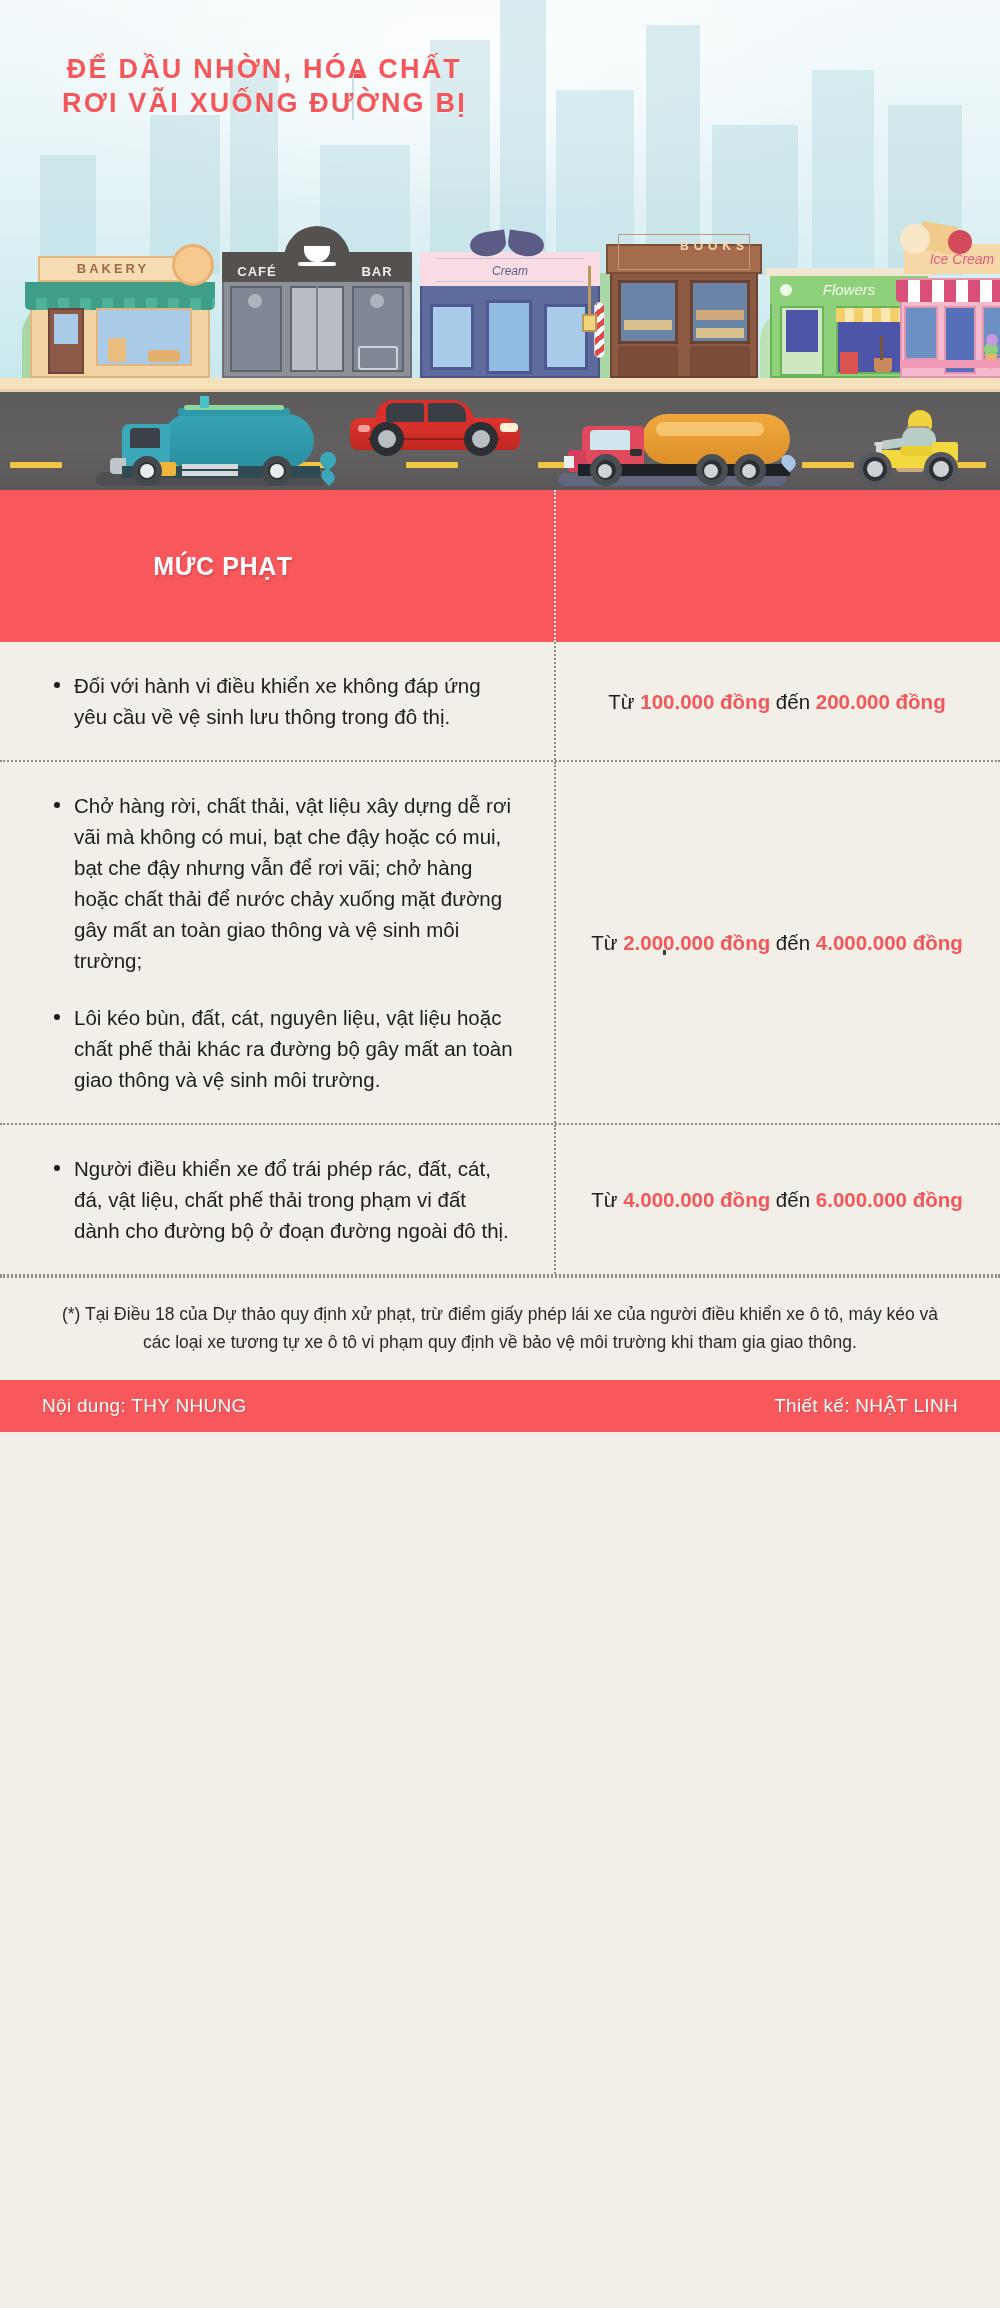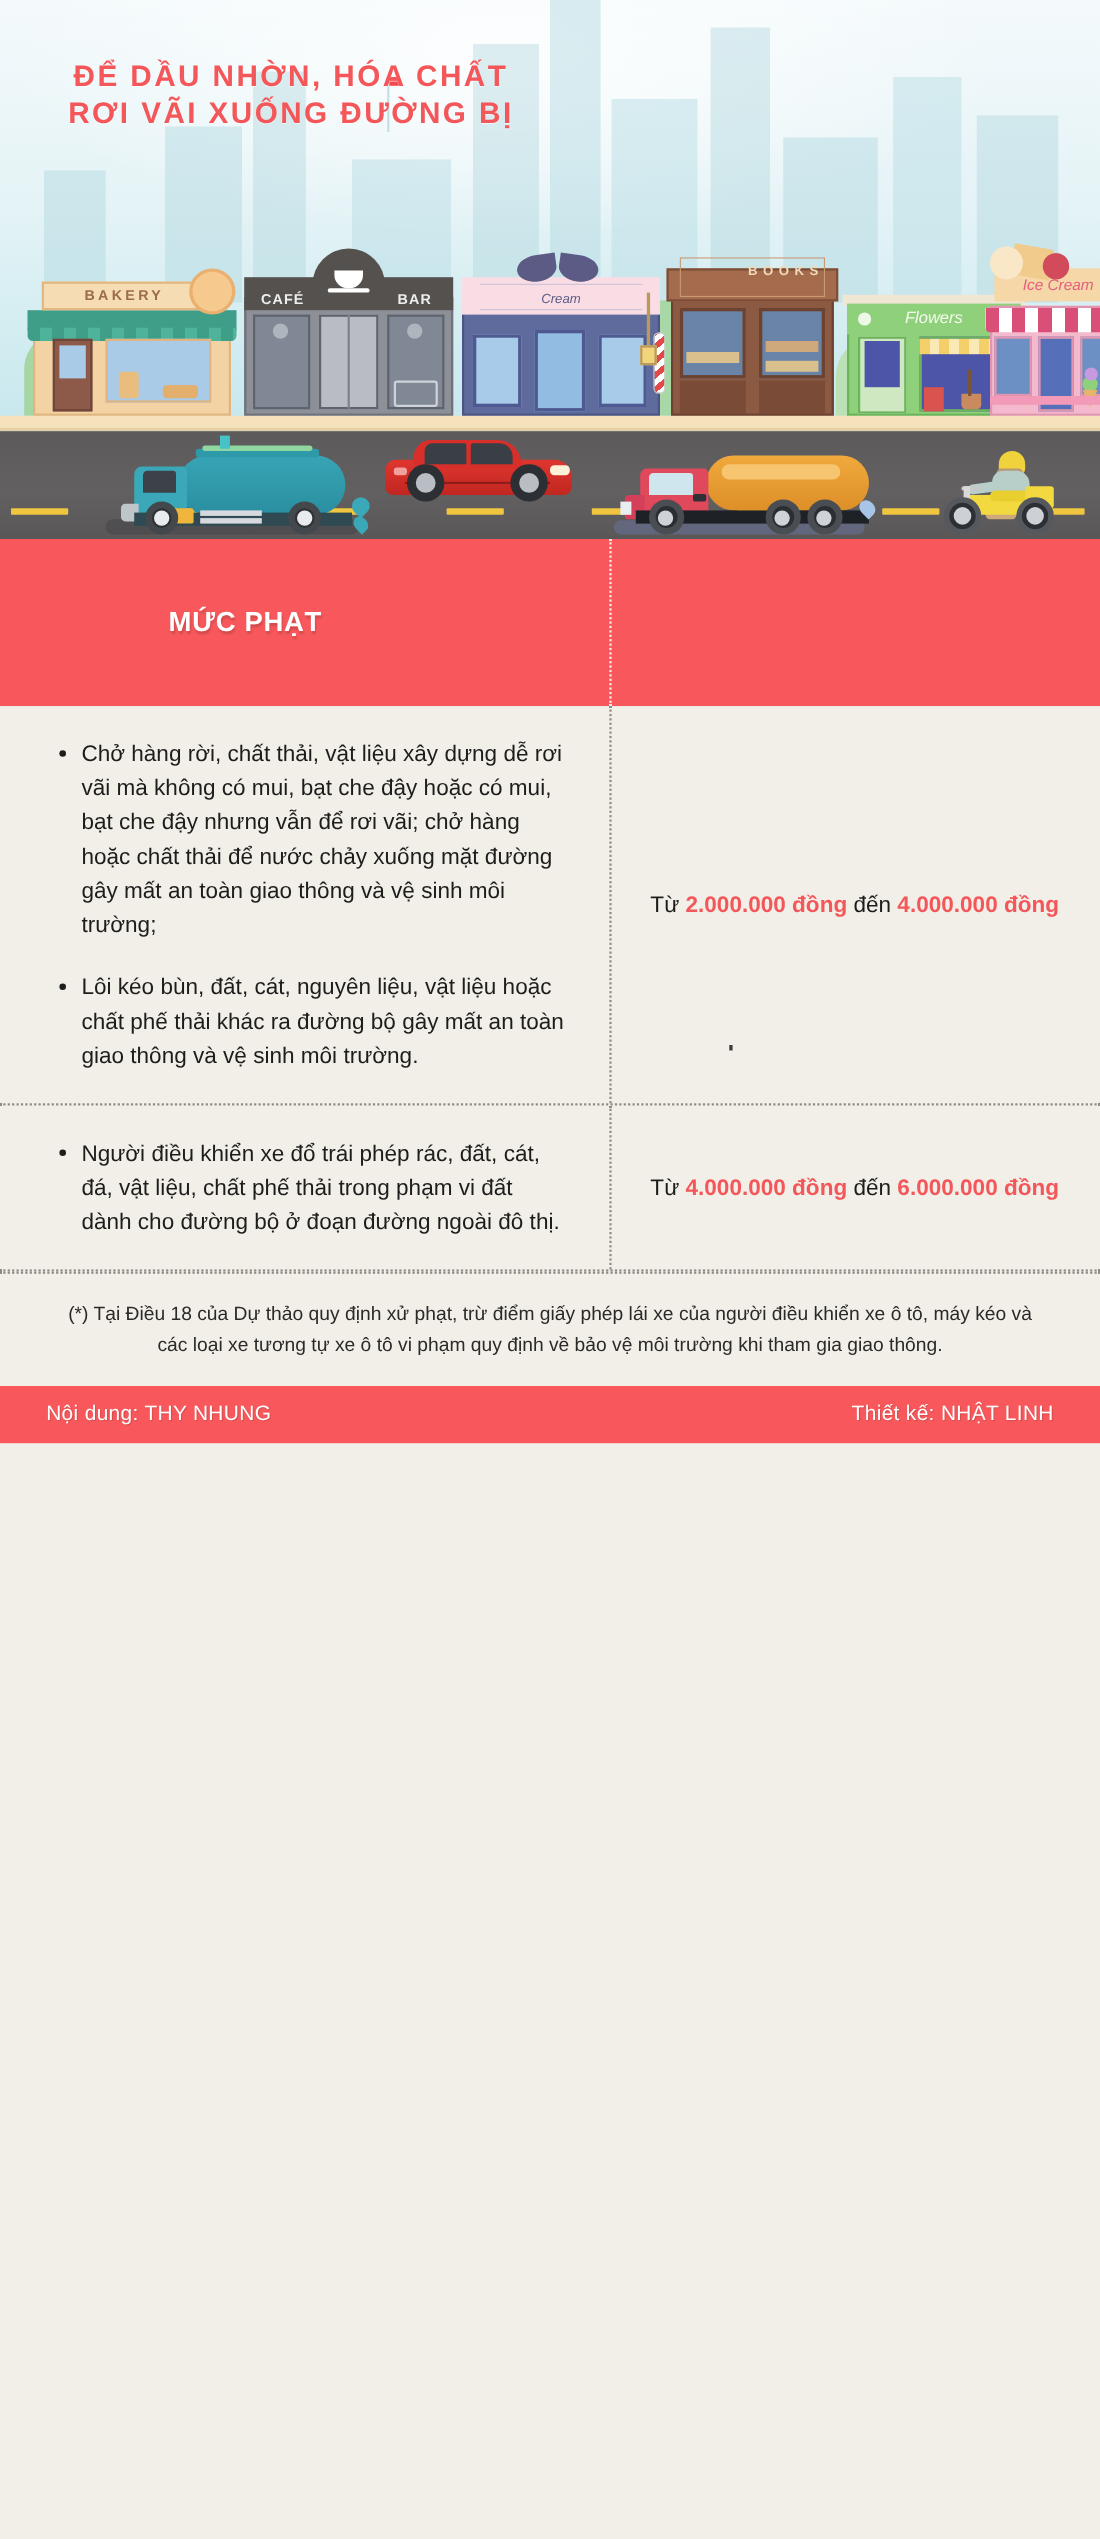--- a/index.html
+++ b/index.html
@@ -365,20 +365,31 @@
 
   <div class="thead">
     <div class="cell c2">MỨC PHẠT</div>
     <div class="vdash-head"></div>
   </div>
 
   <div class="tbody" id="tbody">
       <div class="trow">
         <div class="left">
           <ul class="viol">
+            <li>Đối với hành vi điều khiển xe không đáp ứng yêu cầu về vệ sinh lưu thông trong đô thị.</li>
+          </ul>
+        </div>
+        <div class="right">
+          <div class="fine">Từ <b>100.000 đồng</b> đến <b>200.000 đồng</b></div>
+        </div>
+        <div class="vdash"></div>
+      </div>
+      <div class="trow">
+        <div class="left">
+          <ul class="viol">
             <li>Chở hàng rời, chất thải, vật liệu xây dựng dễ rơi vãi mà không có mui, bạt che đậy hoặc có mui, bạt che đậy nhưng vẫn để rơi vãi; chở hàng hoặc chất thải để nước chảy xuống mặt đường gây mất an toàn giao thông và vệ sinh môi trường;</li>
             <li>Lôi kéo bùn, đất, cát, nguyên liệu, vật liệu hoặc chất phế thải khác ra đường bộ gây mất an toàn giao thông và vệ sinh môi trường.</li>
           </ul>
         </div>
         <div class="right">
           <div class="fine">Từ <b>2.000.000 đồng</b> đến <b>4.000.000 đồng</b></div>
         </div>
         <div class="vdash"></div>
       </div>
       <div class="trow">

